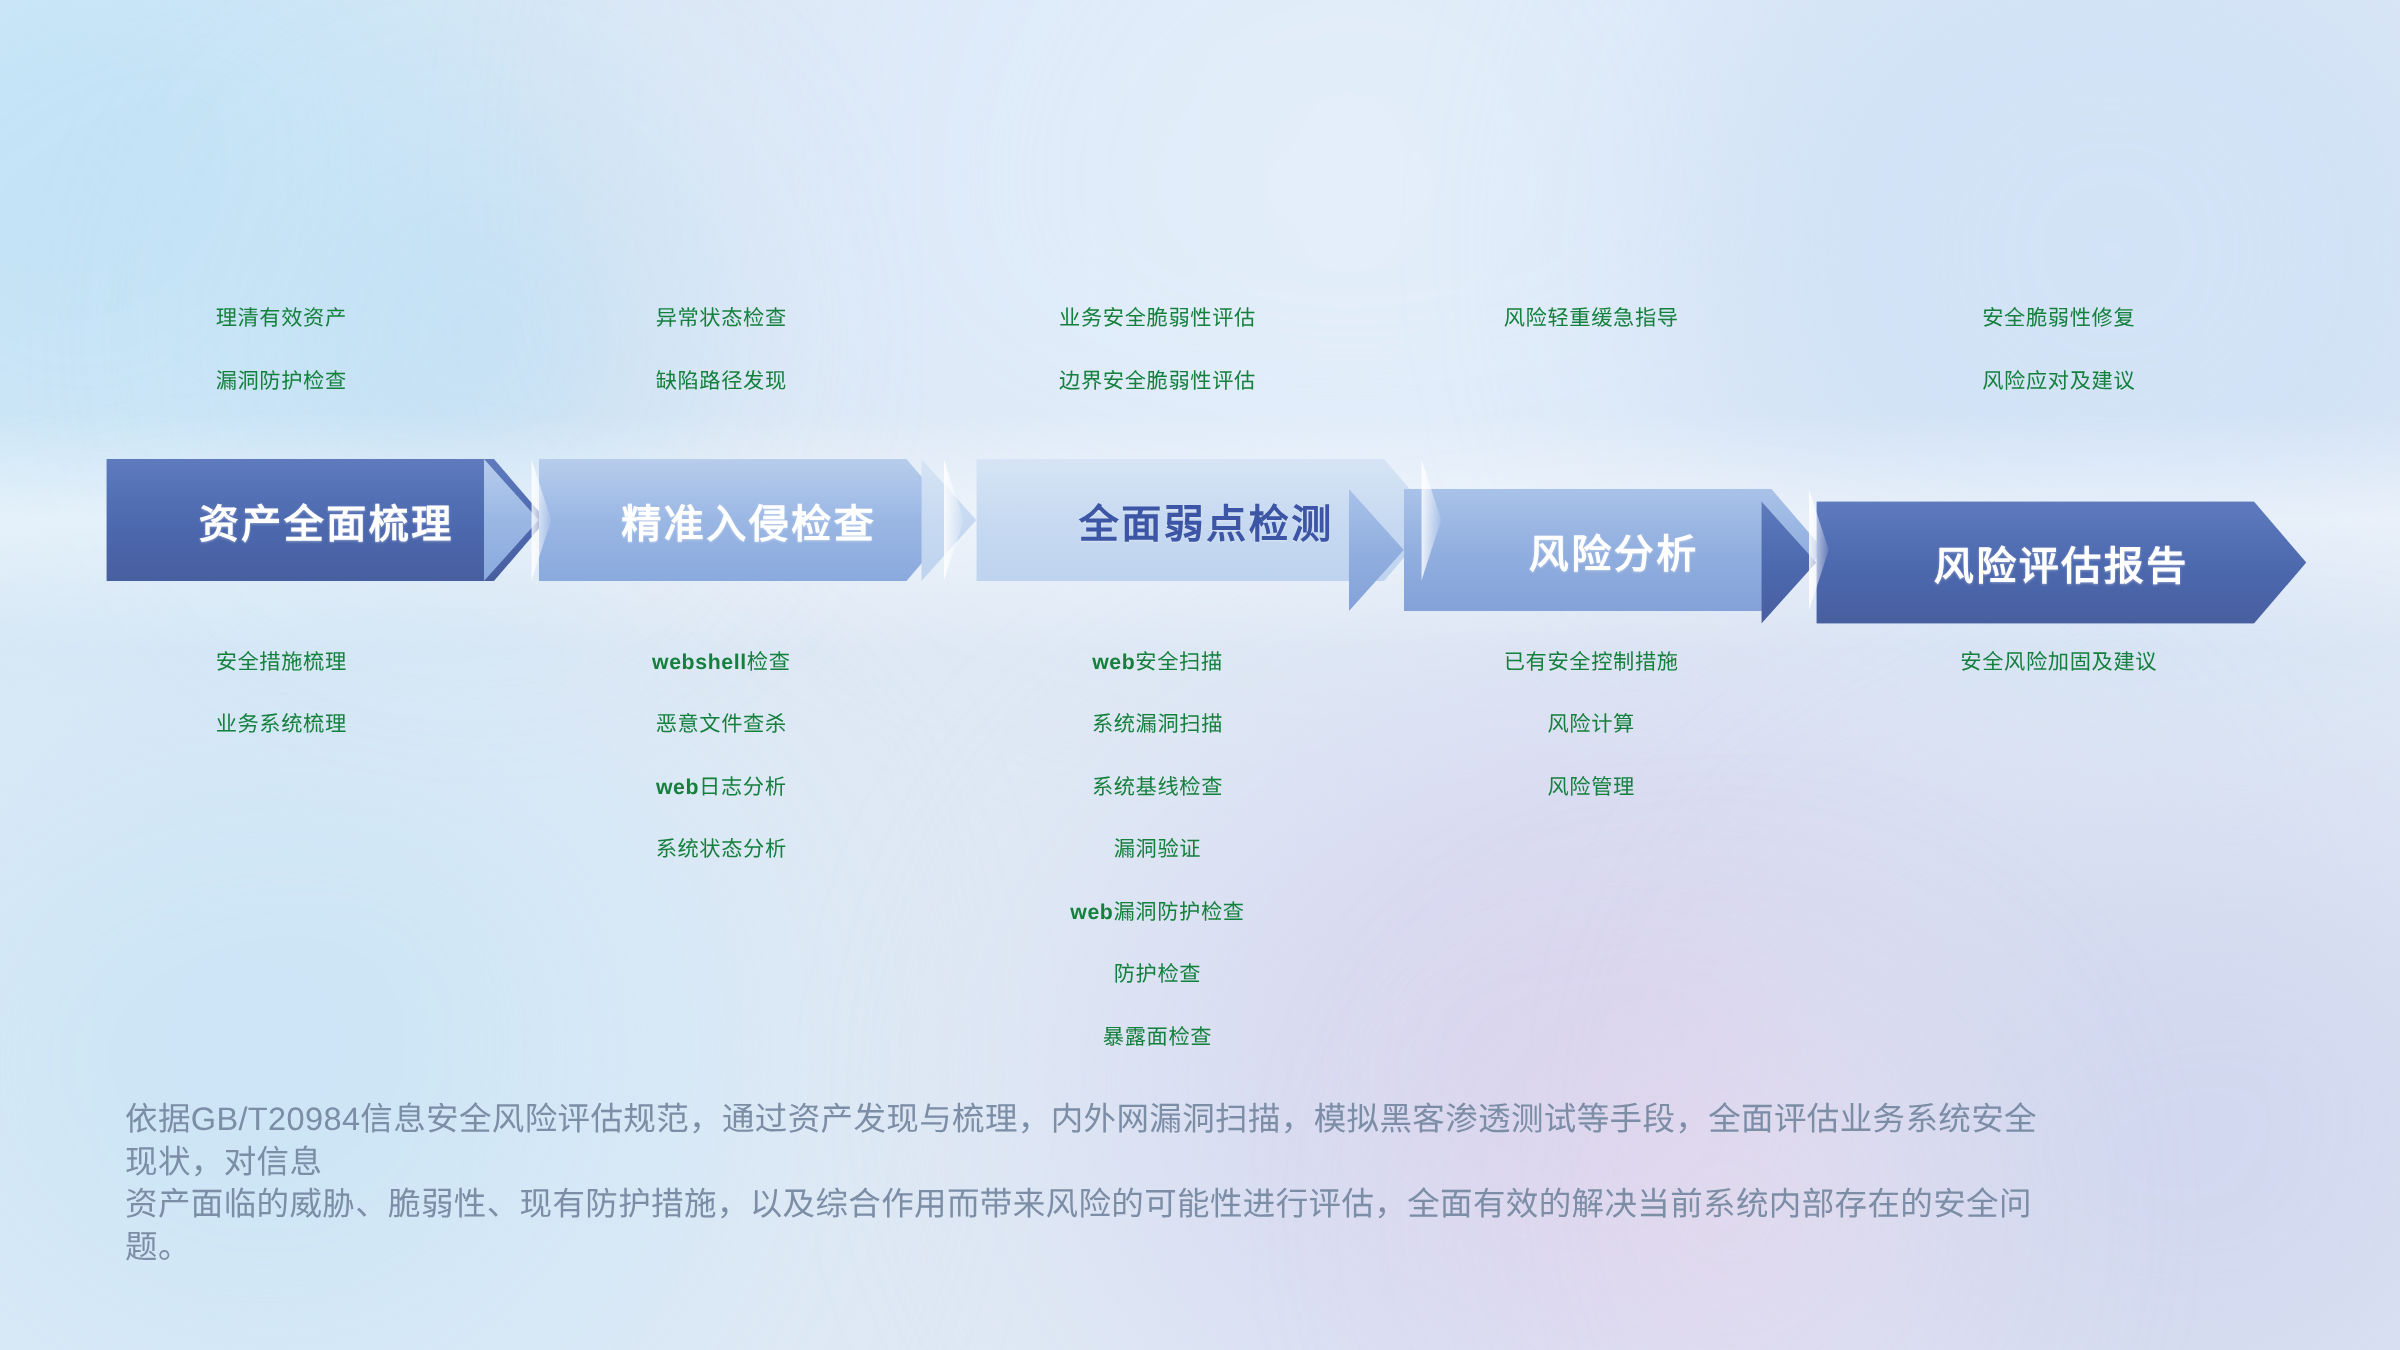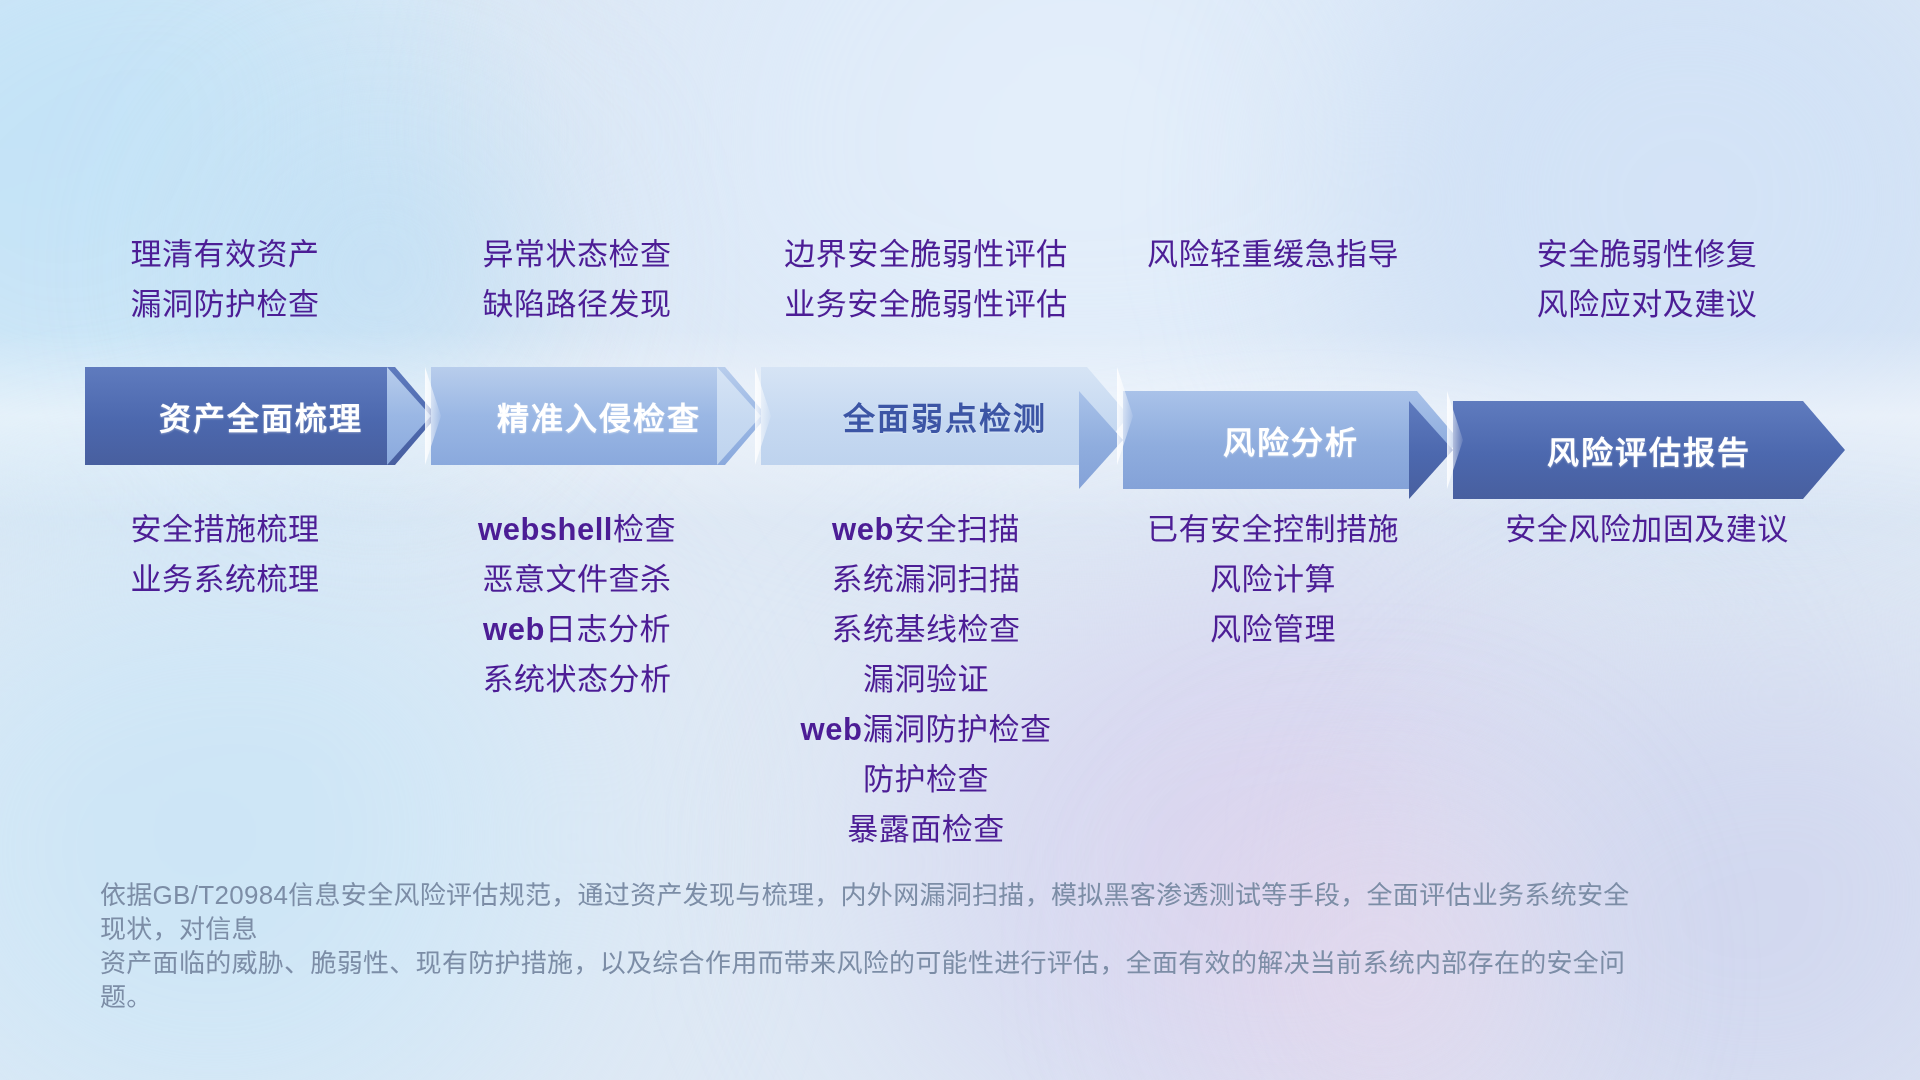--- a/index.html
+++ b/index.html
@@ -35,21 +35,21 @@
 
   
   #stage{position:absolute;inset:0;z-index:2;}
 
   
   .top-row, .bottom-row{position:absolute;left:0;right:0;display:flex;}
   .top-row{top:230px;height:120px;}
   .bottom-row{top:505px;}
   .col{flex:0 0 auto;text-align:center;}
   .col-text{
-    color:#4c1d95;font-size:31px;line-height:50px;
+    color:#15803d;font-size:17px;line-height:50px;
     letter-spacing:.5px;white-space:nowrap;
   }
   .col-text.lat{font-weight:bold;}
   .col-text .zh{font-weight:normal;}
 
   
   .c1{width:360px;margin-left:45px;}
   .c2{width:300px;margin-left:22px;}
   .c3{width:350px;margin-left:24px;}
   .c4{width:300px;margin-left:22px;}
@@ -112,22 +112,22 @@
   <div class="top-row">
     <div class="col c1">
       <div class="col-text">理清有效资产</div>
       <div class="col-text">漏洞防护检查</div>
     </div>
     <div class="col c2">
       <div class="col-text">异常状态检查</div>
       <div class="col-text">缺陷路径发现</div>
     </div>
     <div class="col c3">
+      <div class="col-text">业务安全脆弱性评估</div>
       <div class="col-text">边界安全脆弱性评估</div>
-      <div class="col-text">业务安全脆弱性评估</div>
     </div>
     <div class="col c4">
       <div class="col-text">风险轻重缓急指导</div>
     </div>
     <div class="col c5">
       <div class="col-text">安全脆弱性修复</div>
       <div class="col-text">风险应对及建议</div>
     </div>
   </div>
 
@@ -143,21 +143,21 @@
 
     <div class="chev" style="left:346px;width:336px;">
       <div class="shape">
         <div class="fill" style="background:linear-gradient(180deg,#b8cdec 0%,#9ab7e4 50%,#8aa9dd 100%);"></div>
         <div class="notch" style="background:linear-gradient(180deg,#b8cdec 0%,#9ab7e4 50%,#8aa9dd 100%);"></div>
       </div>
       <div class="edge" style="right:-4px;"></div>
       <span class="cap" style="color:#ffffff;">精准入侵检查</span>
     </div>
 
-    <div class="chev" style="left:676px;width:368px;">
+    <div class="chev" style="left:696px;width:368px;">
       <div class="shape">
         <div class="fill" style="background:linear-gradient(180deg,#d6e4f5 0%,#c6d9f1 55%,#bed3ee 100%);"></div>
         <div class="notch" style="background:linear-gradient(180deg,#d6e4f5 0%,#c6d9f1 55%,#bed3ee 100%);"></div>
       </div>
       <div class="edge" style="right:-4px;"></div>
       <span class="cap" style="color:#3c55a5;">全面弱点检测</span>
     </div>
 
     <div class="chev" style="left:1038px;width:336px;margin-top:24px;">
       <div class="shape">

